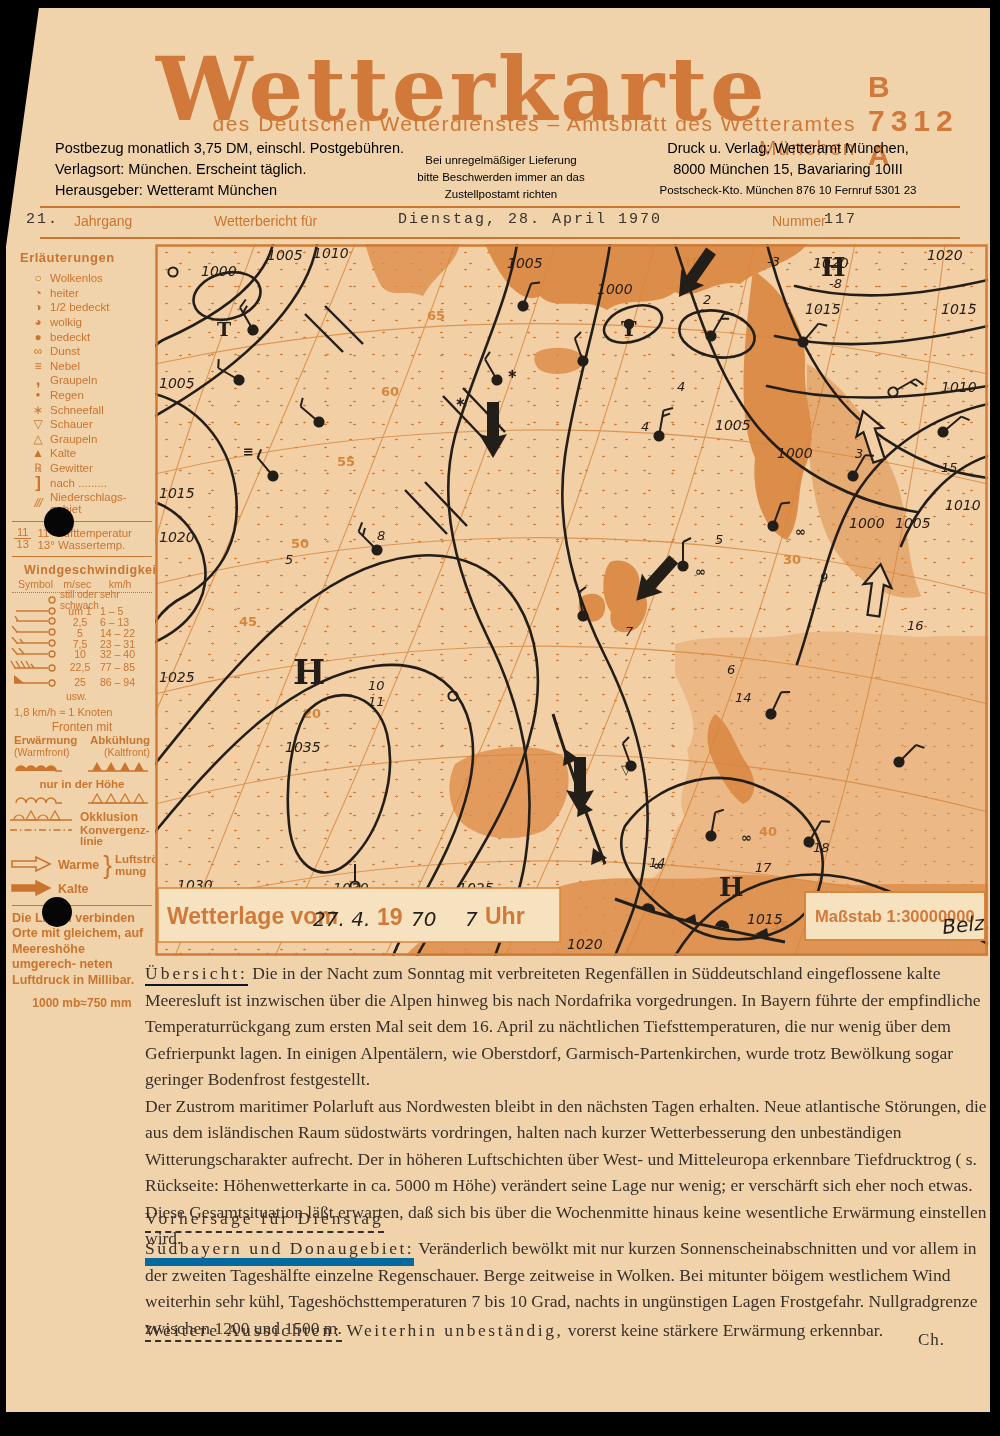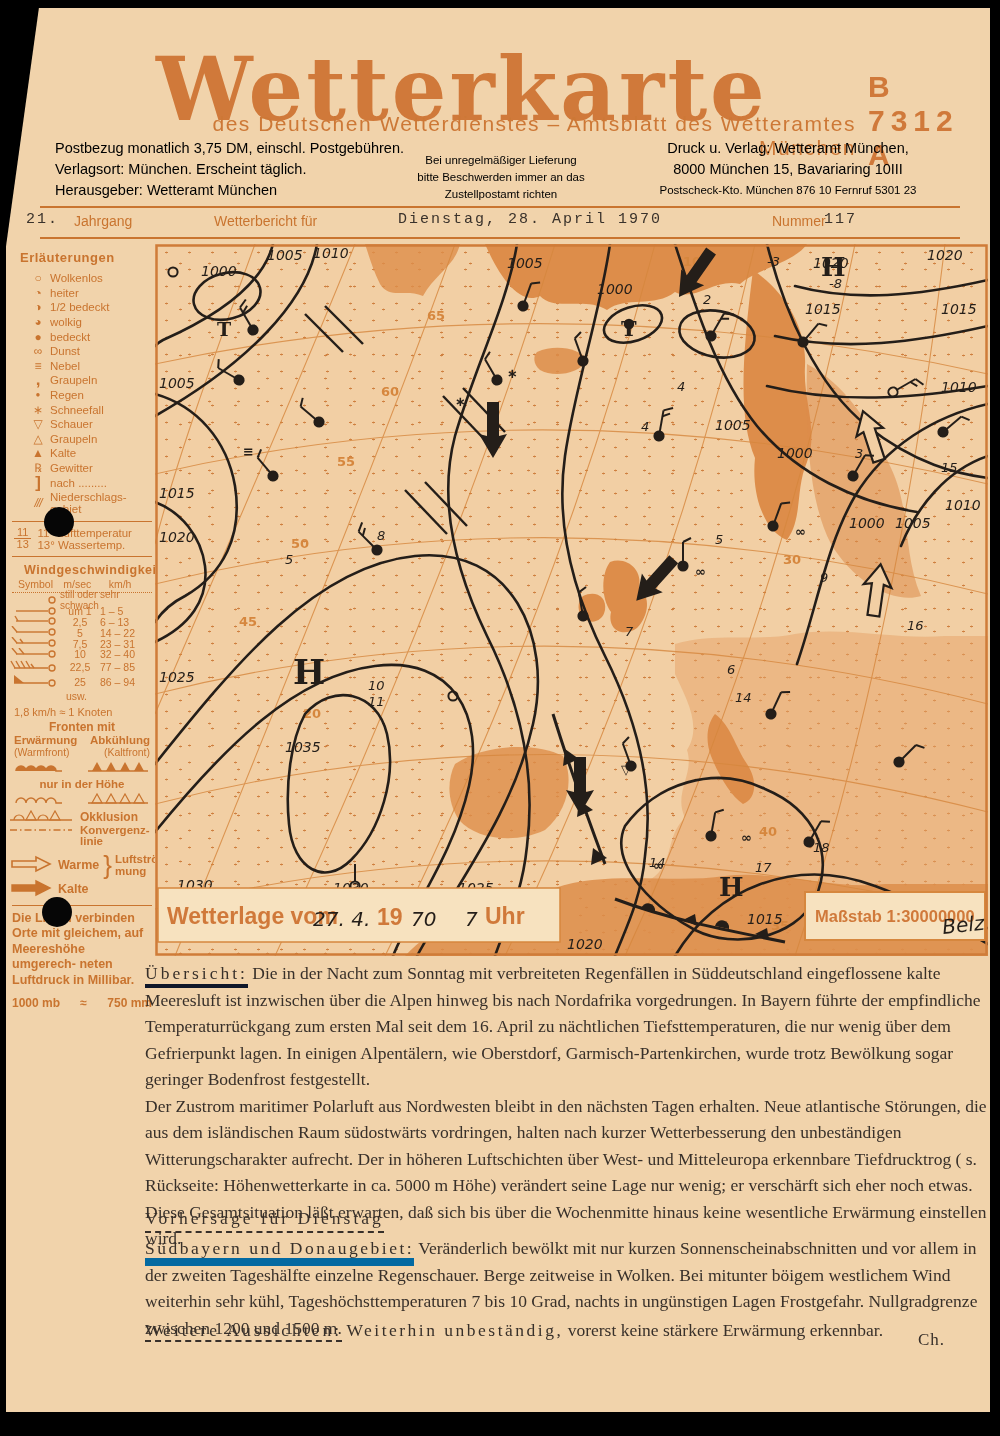--- a/index.html
+++ b/index.html
@@ -43,52 +43,52 @@
   .wind-cols{display:flex;font-size:10.5px;margin-left:8px;}
   .wind-cols span{flex:1;}
   .dotline{border-top:1px dotted #c9742f;margin:2px 2px;}
   .wrow{display:flex;align-items:center;height:10.8px;font-size:10.5px;}
   .wsym{width:50px;flex:0 0 50px;}
   .wms{width:40px;flex:0 0 40px;text-align:center;}
   .wkm{flex:1;text-align:left;}
   .wspan{font-size:10px;}
   .usw{margin-left:56px;font-size:10.5px;}
   .conv{font-size:11px;margin:4px 0 2px 4px;}
-  .fr-title{text-align:center;font-weight:bold;font-size:12px;}
+  .fr-title{text-align:center;font-weight:normal;font-size:12px;}
   .fr-row{display:flex;justify-content:space-between;font-size:11.5px;font-weight:bold;padding:0 4px;}
   .fr-syms{display:flex;justify-content:space-between;padding:0 4px;margin:1px 0;}
   .fr-note{text-align:center;font-size:11.5px;font-weight:bold;}
   .okk-row{display:flex;align-items:center;font-size:12px;font-weight:bold;}
   .konv-row{display:flex;align-items:flex-start;font-size:11.5px;font-weight:bold;}
   .arrow-row{display:flex;align-items:center;font-size:12.5px;font-weight:bold;margin:2px 0;}
   .brace{font-size:26px;font-weight:normal;}
   .flow{font-size:11.5px;font-weight:bold;line-height:12px;}
   .sb-note{font-size:12.5px;line-height:15.5px;margin:4px 2px 0 2px;font-weight:bold;}
-  .mbrow{display:flex;justify-content:space-between;font-size:12px;font-weight:bold;margin:8px 2px 0 2px;}
+  .mbrow{display:flex;justify-content:center;font-size:12px;font-weight:bold;margin:8px 2px 0 2px;}
 
   
   #map{position:absolute;left:149px;top:236px;width:833px;height:712px;
        background-color:#f2cfa4;
        background-image:radial-gradient(#cf8040 1.1px,rgba(0,0,0,0) 1.5px),
                         radial-gradient(#cf8040 1px,rgba(0,0,0,0) 1.4px);
        background-size:23px 17px,29px 23px;background-position:0 0,11px 8px;}
   #map svg{position:absolute;left:0;top:0;}
   .iso{stroke:#241e19;stroke-width:2.6;fill:none;stroke-linecap:round;stroke-linejoin:round;}
   .isoL{font-family:"DejaVu Sans",sans-serif;font-style:italic;font-size:14px;fill:#241e19;}
   .gridL{font-family:"DejaVu Sans",sans-serif;font-size:13px;fill:#d6873e;font-weight:bold;}
   .tempL{font-family:"DejaVu Sans",sans-serif;font-style:italic;font-size:13px;fill:#241e19;}
   .symL{font-family:"DejaVu Sans",sans-serif;font-size:13px;fill:#241e19;font-weight:bold;}
   .ctrL{font-family:"DejaVu Serif",serif;font-weight:bold;fill:#241e19;}
   .box-print{font-size:23px;fill:#d0793a;font-weight:bold;font-family:"Liberation Sans",sans-serif;}
   .box-hand{font-family:"DejaVu Sans",sans-serif;font-style:italic;font-size:20px;fill:#241e19;}
 
   
   .serif{font-family:"Liberation Serif",serif;color:#38302a;}
   #uebersicht{position:absolute;left:139px;top:952px;width:852px;font-size:17.5px;line-height:26.5px;}
-  .lbl-sp{letter-spacing:3px;border-bottom:4px solid #0f172a;padding-bottom:1px;}
+  .lbl-sp{letter-spacing:3px;border-bottom:2px solid #0f172a;padding-bottom:1px;}
   #vorhersage-h{position:absolute;left:139px;top:1200px;font-size:17.5px;letter-spacing:3px;
                 border-bottom:2px dashed #38302a;padding-bottom:2px;}
   #suedbayern{position:absolute;left:139px;top:1227px;width:852px;font-size:17.5px;line-height:26.5px;}
   .lbl-sp2{letter-spacing:2.5px;border-bottom:8px solid #0369a1;}
   #weitere{position:absolute;left:139px;top:1312px;width:852px;font-size:17.5px;}
   .lbl-dash{letter-spacing:3px;border-bottom:2px dashed #38302a;}
   .sp-lead{letter-spacing:2.5px;margin-top:8px;}
   #chsig{position:absolute;left:912px;top:1322px;font-size:17px;letter-spacing:1px;}
 </style>
 </head>

